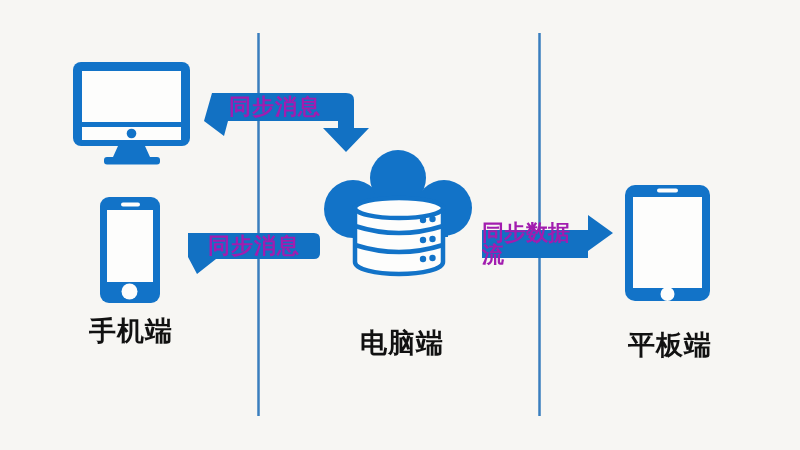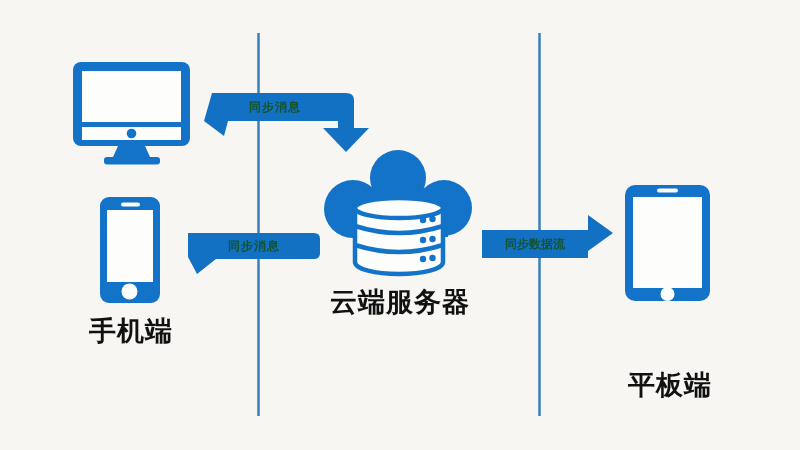--- a/index.html
+++ b/index.html
@@ -29,22 +29,22 @@
     text-align:center;
     letter-spacing:1px;
     line-height:1;
     user-select:none;
   }
   .ribbon-label{
     position:absolute;
     display:flex;
     align-items:center;
     justify-content:center;
-    color:#14532d;
-    font-size:12px;
+    color:#a21caf;
+    font-size:22px;
     font-weight:700;
     letter-spacing:1px;
     line-height:1;
     user-select:none;
   }
 </style>
 </head>
 <body>
 
 <div class="stage">
@@ -103,16 +103,16 @@
     <path d="M188,233 L314,233 Q320,233 320,239 L320,253 Q320,259 314,259 L216,259 L197,274 L188,257 Z" fill="#1271C3"></path>
 
     <path d="M482,230 L588,230 L588,215 L613,233 L588,251 L588,258 L482,258 Z" fill="#1271C3"></path>
   </svg>
 
   <div class="ribbon-label" style="left:212px;top:93px;width:126px;height:28px;">同步消息</div>
   <div class="ribbon-label" style="left:188px;top:233px;width:132px;height:26px;">同步消息</div>
   <div class="ribbon-label" style="left:482px;top:230px;width:106px;height:28px;letter-spacing:0;font-family:Liberation Serif, serif;">同步数据流</div>
 
   <div class="node-label" style="left:51px;top:318px;width:160px;">手机端</div>
-  <div class="node-label" style="left:310px;top:289px;width:180px;">云端服务器</div>
-  <div class="node-label" style="left:590px;top:332px;width:160px;margin-top:40px;">平板端</div>
+  <div class="node-label" style="left:312px;top:330px;width:180px;">电脑端</div>
+  <div class="node-label" style="left:590px;top:332px;width:160px;">平板端</div>
 
 </div>
 
 </body></html>

